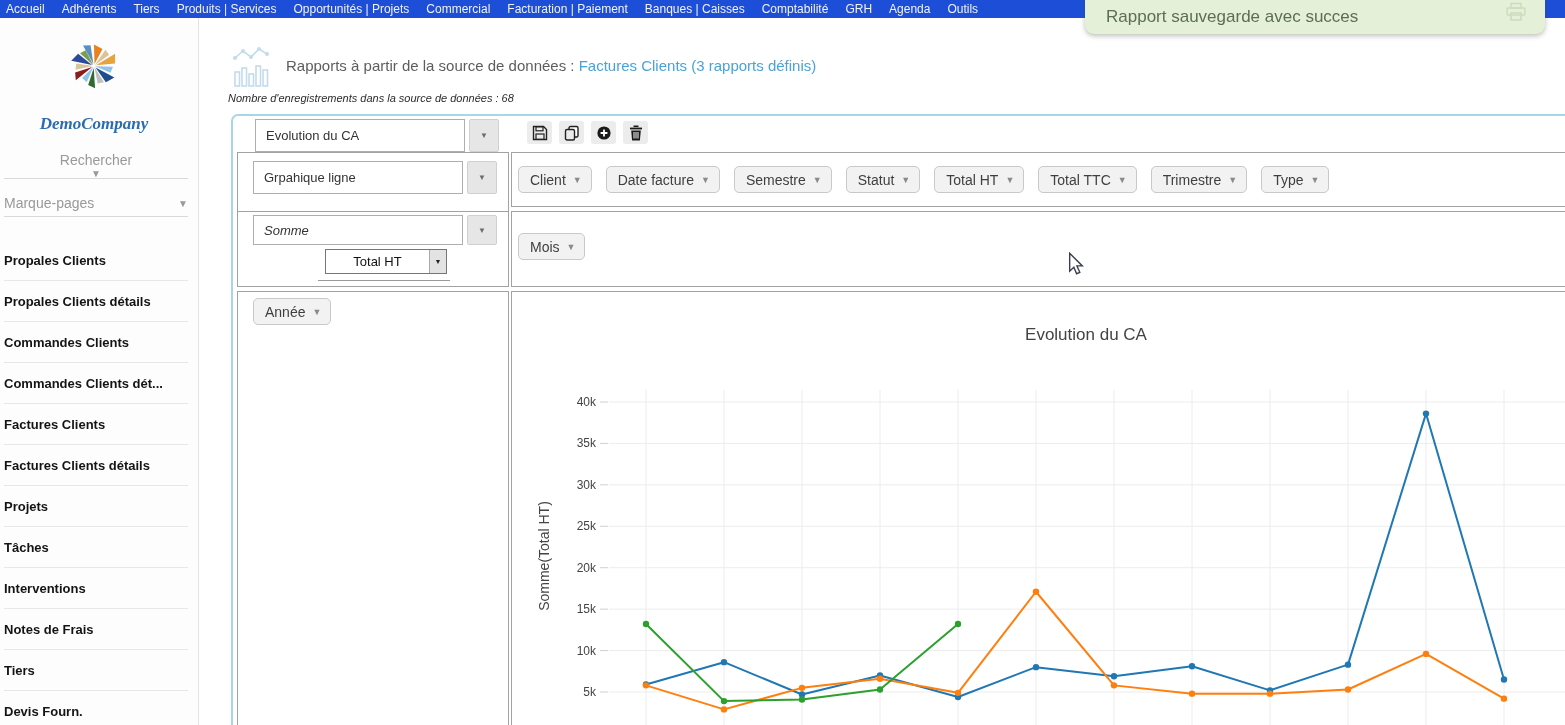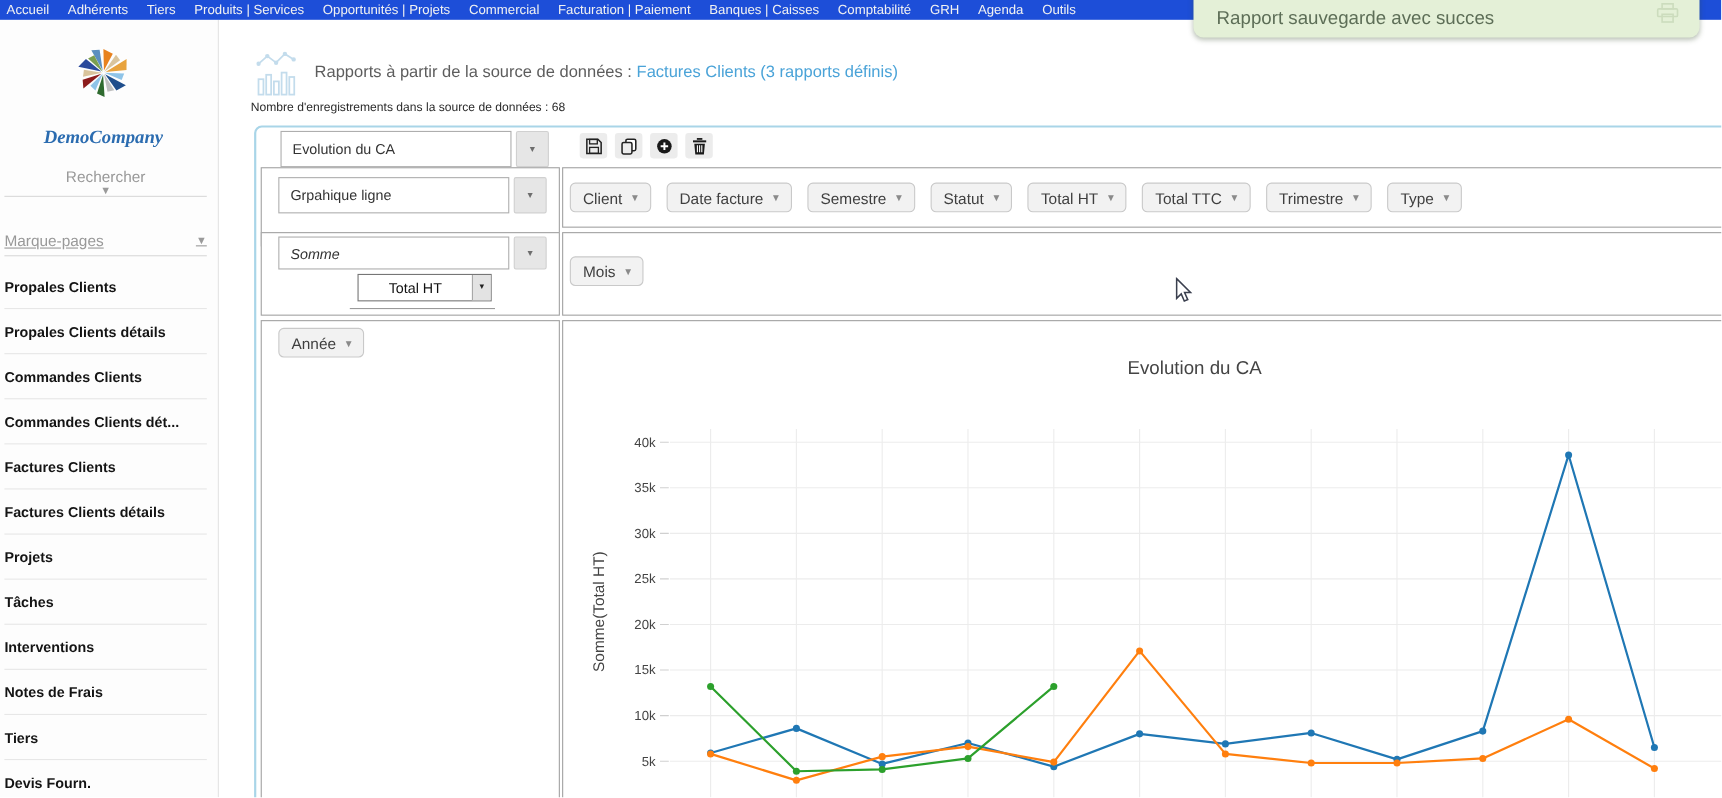--- a/index.html
+++ b/index.html
@@ -22,32 +22,32 @@
   
   #sidebar { position:absolute; left:0; top:18px; width:199px; height:707px; background:#fdfdfd;
              border-right:1px solid #e4e4e4; }
   #logo { position:absolute; left:0; top:20px; width:188px; text-align:center; }
   #logo .logo-caption { display:block; margin-top:16px; font-family:"Liberation Serif", serif;
                         font-style:italic; font-weight:bold; font-size:17px; color:#2b6cb0; }
   .side-header { position:absolute; left:4px; width:184px; height:27px; display:flex;
                  align-items:center; justify-content:space-between; border-bottom:1px solid #d9d9d9;
                  color:#999; font-size:14px; cursor:pointer; }
   #side-search { top:134px;flex-direction:column; }
-  #side-bookmarks { top:188px;text-decoration:underline; }
+  #side-bookmarks { top:172px; }
   .side-header .caret { color:#9a9a9a; font-size:10px; }
   #side-list { position:absolute; left:4px; top:222px; width:184px; }
   .side-item { height:41px; display:flex; align-items:center; border-bottom:1px solid #e7e7e7;
                font-size:13px; font-weight:bold; color:#141414; cursor:pointer; white-space:nowrap;
                overflow:hidden; }
 
   
   #page-header-icon { position:absolute; left:233px; top:46px; }
   #page-title { position:absolute; left:286px; top:57px; font-size:15px; color:#5d5d5d; }
   #page-title .title-link { color:#4aa3d8; cursor:pointer; }
-  #records-note { position:absolute; left:228px; top:92px; font-size:11px; color:#2b2b2b; }
+  #records-note { position:absolute; left:228px; top:92px; font-size:11px; font-style:italic; color:#2b2b2b; }
 
   
   #builder-frame { position:absolute; left:231px; top:114px; width:1345px; height:625px;
                    border:2px solid #a9d5e8; border-radius:7px; background:#fff; }
 
   
   .dd { position:absolute; height:33px; display:flex; }
   .dd .dd-value { width:210px; height:33px; border:1px solid #aeaeae; background:#fff; color:#333;
                   font-size:13px; display:flex; align-items:center; padding-left:10px; }
   .dd .dd-btn { width:30px; height:33px; margin-left:4px; background:#e6e6e6; border:1px solid #d0d0d0;

